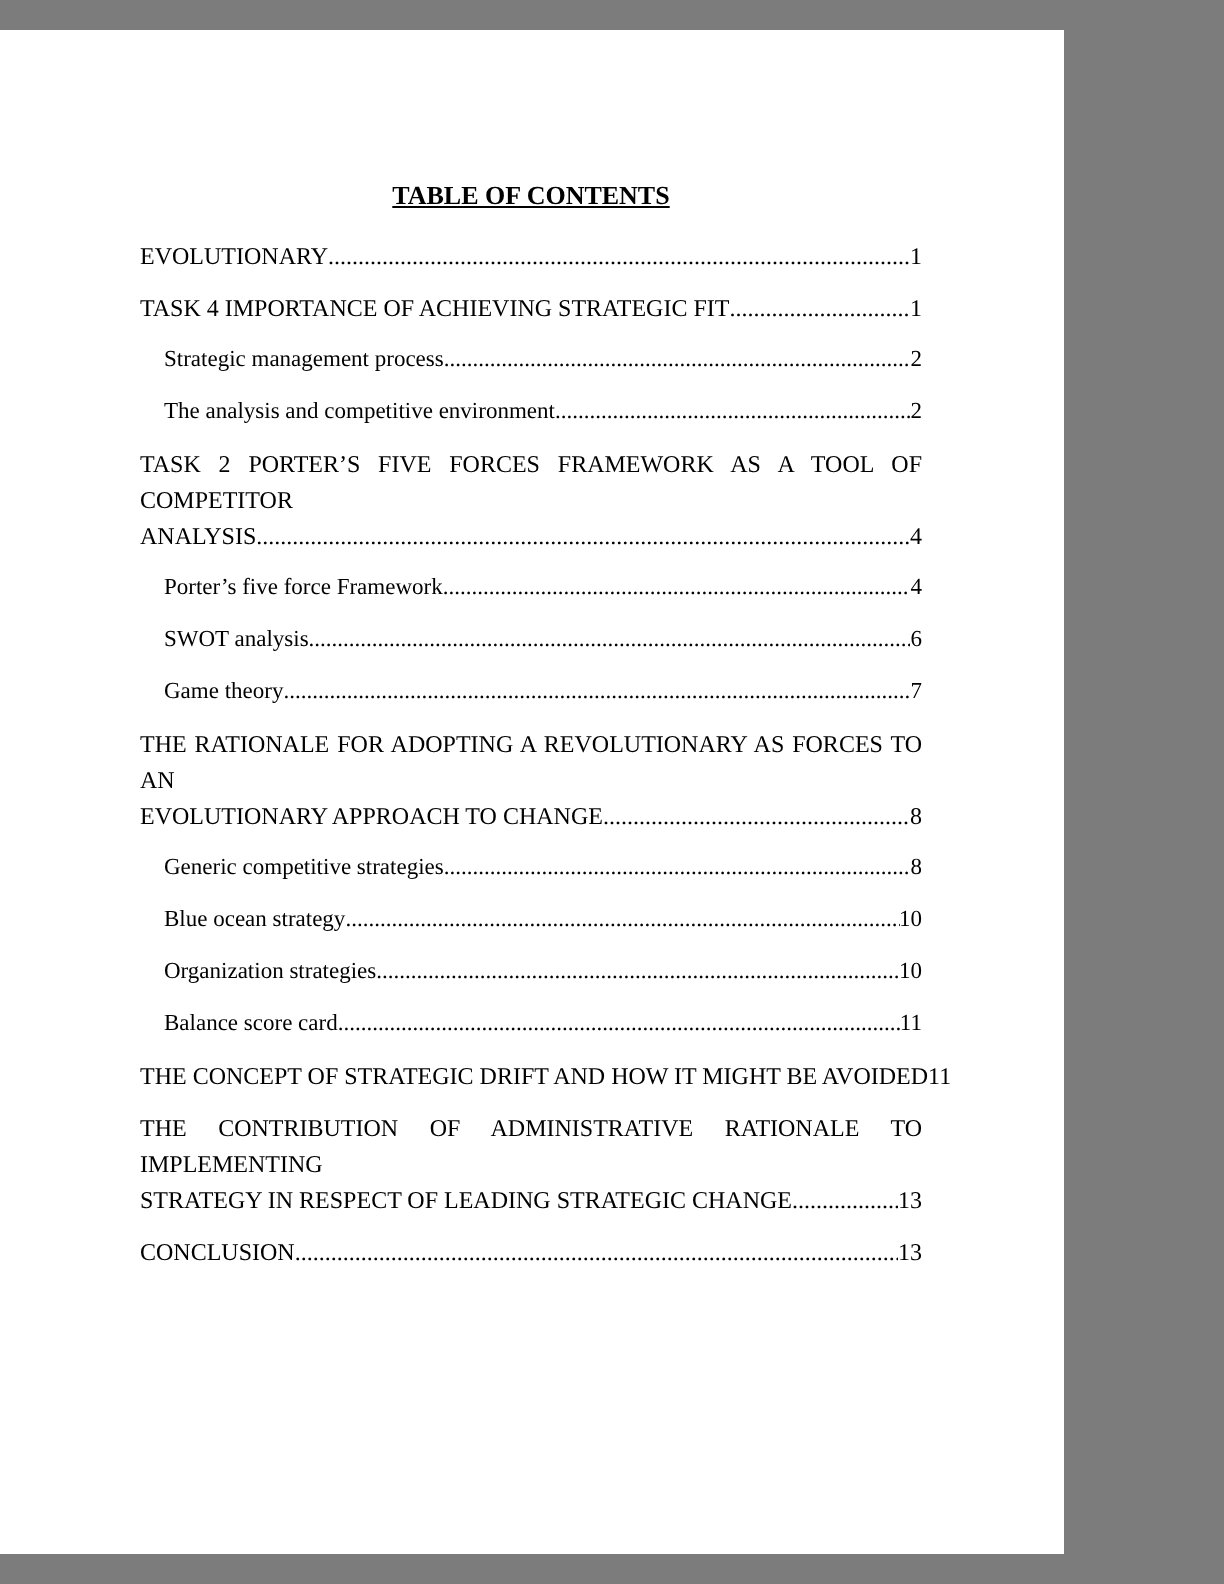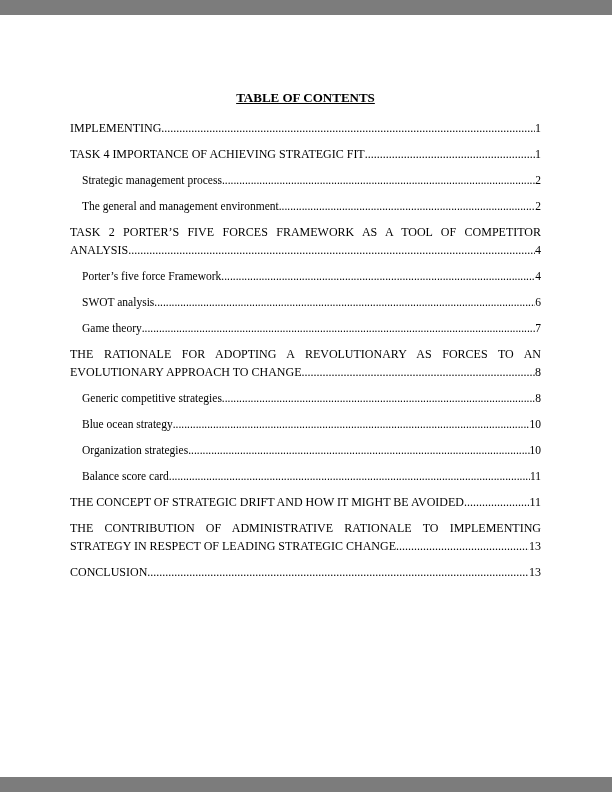--- a/index.html
+++ b/index.html
@@ -8,21 +8,21 @@
     position: relative;
     background: var(--frame, #7c7c7c);
     font-family: "Liberation Serif", serif;
     color: var(--text, #000000);
     overflow: hidden;
   }
   .page {
     position: absolute;
     top: 15px;
     left: 0;
-    width: 612px;
+    width: 532px;
     height: 762px;
     background: var(--page, #ffffff);
     padding: 74px 71px 0 70px;
   }
   .toc-title {
     text-align: center;
     font-weight: bold;
     text-decoration: underline;
     font-size: 13px;
     line-height: 18px;
@@ -62,39 +62,39 @@
   .pg { flex: 0 0 auto; }
 </style>
 </head>
 <body>
 
 <div class="page">
 
   <div class="toc-title">TABLE OF CONTENTS</div>
 
   <div class="entry">
-    <span class="txt">IMPLEMENTING</span>
+    <span class="txt">EVOLUTIONARY</span>
     <span class="dots"></span>
     <span class="pg">1</span>
   </div>
 
   <div class="entry">
     <span class="txt">TASK 4 IMPORTANCE OF ACHIEVING STRATEGIC FIT</span>
     <span class="dots"></span>
     <span class="pg">1</span>
   </div>
 
   <div class="entry sub">
     <span class="txt">Strategic management process</span>
     <span class="dots"></span>
     <span class="pg">2</span>
   </div>
 
   <div class="entry sub">
-    <span class="txt">The general and management environment</span>
+    <span class="txt">The analysis and competitive environment</span>
     <span class="dots"></span>
     <span class="pg">2</span>
   </div>
 
 
   <div class="entry multi">
     <div class="line1">TASK 2 PORTER’S FIVE FORCES FRAMEWORK AS A TOOL OF COMPETITOR</div>
     <div class="line2">
       <span class="txt">ANALYSIS</span>
       <span class="dots"></span>

